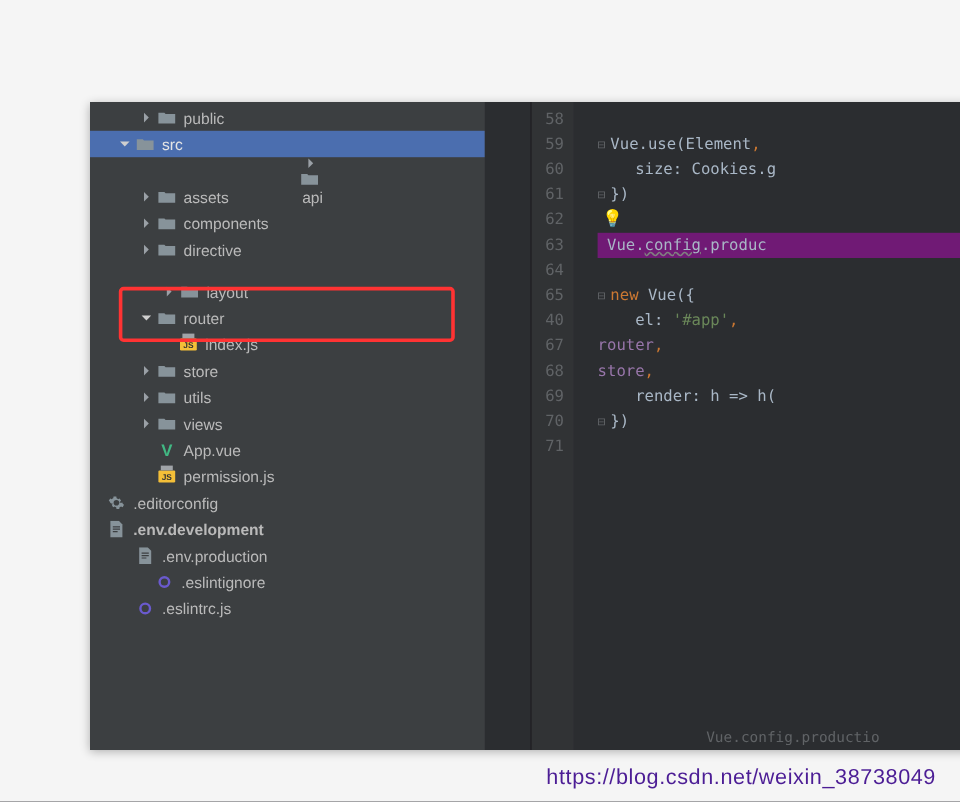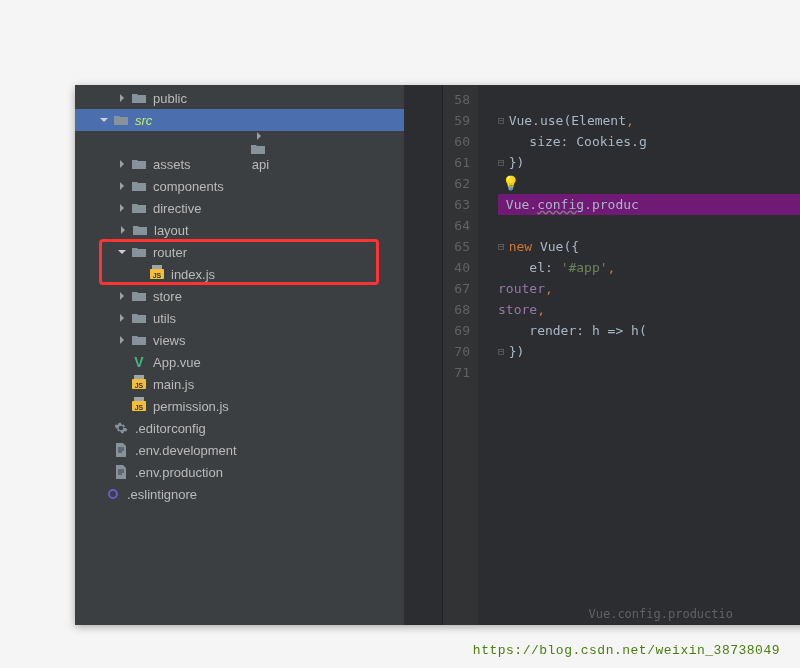--- a/index.html
+++ b/index.html
@@ -14,35 +14,35 @@
 .icon { width: 16px; height: 16px; display: inline-flex; align-items: center; justify-content: center; margin-right: 6px; flex-shrink: 0; }
 .folder-icon svg { fill: #87939a; }
 .jsfile-icon { background: #f4bf38; width: 14px; height: 10px; font-size: 7px; font-weight: bold; color: #333; display: flex; align-items: center; justify-content: center; border-radius: 1px; position: relative; }
 .jsfile-icon::before { content: ""; position: absolute; top: -4px; left: 2px; width: 10px; height: 4px; background: #a0a4a8; }
 .jsfile-label { position: relative; top: 1px; }
 .vue-icon { color: #41b883; font-size: 14px; font-weight: bold; }
 .gear-icon svg { fill: #87939a; }
 .doc-icon svg { fill: #87939a; }
 .circle-icon { width: 10px; height: 10px; border: 2px solid #6a5acd; border-radius: 50%; }
 .label { color: #bababa; }
-.tree-item.selected .label { color: #bef264; font-style: italic; }
+.tree-item.selected .label { color: #e5e5e5; }
 .highlight-box { position: absolute; border: 3px solid #ff3333; border-radius: 4px; pointer-events: none; }
 .editor { flex: 1; background: #2b2d30; display: flex; overflow: hidden; border-left: 1px solid #1e1f22; margin-left: 38px; }
 .gutter { width: 35px; background: #313335; color: #606366; font-family: Consolas, monospace; font-size: 13px; text-align: right; padding: 4px 8px 0 0; line-height: 21px; }
 .code { flex: 1; font-family: Consolas, monospace; font-size: 13px; line-height: 21px; padding: 4px 0 0 20px; color: #a9b7c6; overflow: hidden; white-space: pre; }
 .code .str { color: #6a8759; }
 .code .var { color: #a9b7c6; }
 .code .prop { color: #9876aa; }
 .code .orange { color: #cc7832; }
 .code-line { height: 21px; display: flex; align-items: center; }
 .code-line.highlighted { background: #701a75; }
 .fold { color: #606366; margin-right: 4px; font-size: 11px; }
 .bulb { color: #ffc800; font-size: 14px; margin-left: 4px; }
 .underline-wavy { text-decoration: underline wavy #808080; }
-.watermark { position: absolute; bottom: 10px; right: 20px; color: #4d7c0f; font-size: 13px; font-family: Liberation Mono, monospace; letter-spacing: 0.5px; }
+.watermark { position: absolute; bottom: 10px; right: 20px; color: #4c1d95; font-size: 18px; font-family: Liberation Sans, sans-serif; letter-spacing: 0.5px; }
 .status-hint { position: absolute; bottom: 4px; right: 110px; color: #606366; font-size: 12px; font-family: Consolas, monospace; }
 </style>
 </head>
 <body>
 
 <div class="container">
   <div class="sidebar">
     <div class="tree" id="tree">
         <div class="tree-item" style="padding-left: 42px;">
           <span class="arrow">
@@ -115,21 +115,21 @@
               <path d="M3 1 L7 5 L3 9 Z" fill="#9aa0a6"></path>
             </svg>
           </span>
           <span class="icon folder-icon">
             <svg width="16" height="12" viewBox="0 0 16 12">
               <path d="M1 2 h5 l1 1 h8 v8 h-14 z"></path>
             </svg>
           </span>
           <span class="label">directive</span>
         </div>
-        <div class="tree-item" style="padding-left: 43px;">
+        <div class="tree-item" style="padding-left: 61px; margin-top: 13px;">
           <span class="arrow">
             <svg width="10" height="10" viewBox="0 0 10 10">
               <path d="M3 1 L7 5 L3 9 Z" fill="#9aa0a6"></path>
             </svg>
           </span>
           <span class="icon folder-icon">
             <svg width="16" height="12" viewBox="0 0 16 12">
               <path d="M1 2 h5 l1 1 h8 v8 h-14 z"></path>
             </svg>
           </span>
@@ -201,66 +201,64 @@
           <span class="icon vue-icon">V</span>
           <span class="label">App.vue</span>
         </div>
         <div class="tree-item" style="padding-left: 42px;">
           <span class="arrow"></span>
           <span class="icon">
             <span class="jsfile-icon">
               <span class="jsfile-label">JS</span>
             </span>
           </span>
-          <span class="label">main.js</span>
-        </div>
-        <div class="tree-item" style="padding-left: 42px;">
-          <span class="arrow"></span>
-          <span class="icon">
-            <span class="jsfile-icon">
-              <span class="jsfile-label">JS</span>
-            </span>
-          </span>
           <span class="label">permission.js</span>
         </div>
-        <div class="tree-item" style="padding-left: 24px;">
+        <div class="tree-item" style="">
           <span class="arrow"></span>
           <span class="icon gear-icon">
             <svg width="14" height="14" viewBox="0 0 24 24">
               <path d="M12 8a4 4 0 100 8 4 4 0 000-8zm9 4a7 7 0 01-.1 1.2l2 1.6-2 3.4-2.4-1a7 7 0 01-2 1.2l-.4 2.6h-4l-.4-2.6a7 7 0 01-2-1.2l-2.4 1-2-3.4 2-1.6A7 7 0 013 12a7 7 0 01.1-1.2l-2-1.6 2-3.4 2.4 1a7 7 0 012-1.2L7.9 3h4l.4 2.6a7 7 0 012 1.2l2.4-1 2 3.4-2 1.6c.1.4.1.8.1 1.2z"></path>
             </svg>
           </span>
           <span class="label">.editorconfig</span>
         </div>
-        <div class="tree-item" style="padding-left: 24px;">
+        <div class="tree-item" style=" font-weight: bold;">
           <span class="arrow"></span>
           <span class="icon doc-icon">
             <svg width="12" height="14" viewBox="0 0 12 14">
               <path d="M1 0h7l3 3v11H1z" fill="#87939a"></path>
               <path d="M3 5h6M3 7h6M3 9h4" stroke="#3c3f41" stroke-width="1"></path>
             </svg>
           </span>
           <span class="label">.env.development</span>
         </div>
         <div class="tree-item" style="padding-left: 24px;">
           <span class="arrow"></span>
           <span class="icon doc-icon">
             <svg width="12" height="14" viewBox="0 0 12 14">
               <path d="M1 0h7l3 3v11H1z" fill="#87939a"></path>
               <path d="M3 5h6M3 7h6M3 9h4" stroke="#3c3f41" stroke-width="1"></path>
             </svg>
           </span>
           <span class="label">.env.production</span>
         </div>
-        <div class="tree-item" style="padding-left: 16px;">
+        <div class="tree-item" style="padding-left: 40px;">
           <span class="arrow"></span>
           <span class="icon">
             <span class="circle-icon"></span>
           </span>
           <span class="label">.eslintignore</span>
+        </div>
+        <div class="tree-item" style="padding-left: 24px;">
+          <span class="arrow"></span>
+          <span class="icon">
+            <span class="circle-icon"></span>
+          </span>
+          <span class="label">.eslintrc.js</span>
         </div>
       </div>
   </div>
   <div class="editor">
     <div class="gutter" id="gutter">
         <div>58</div>
         <div>59</div>
         <div>60</div>
         <div>61</div>
         <div>62</div>

